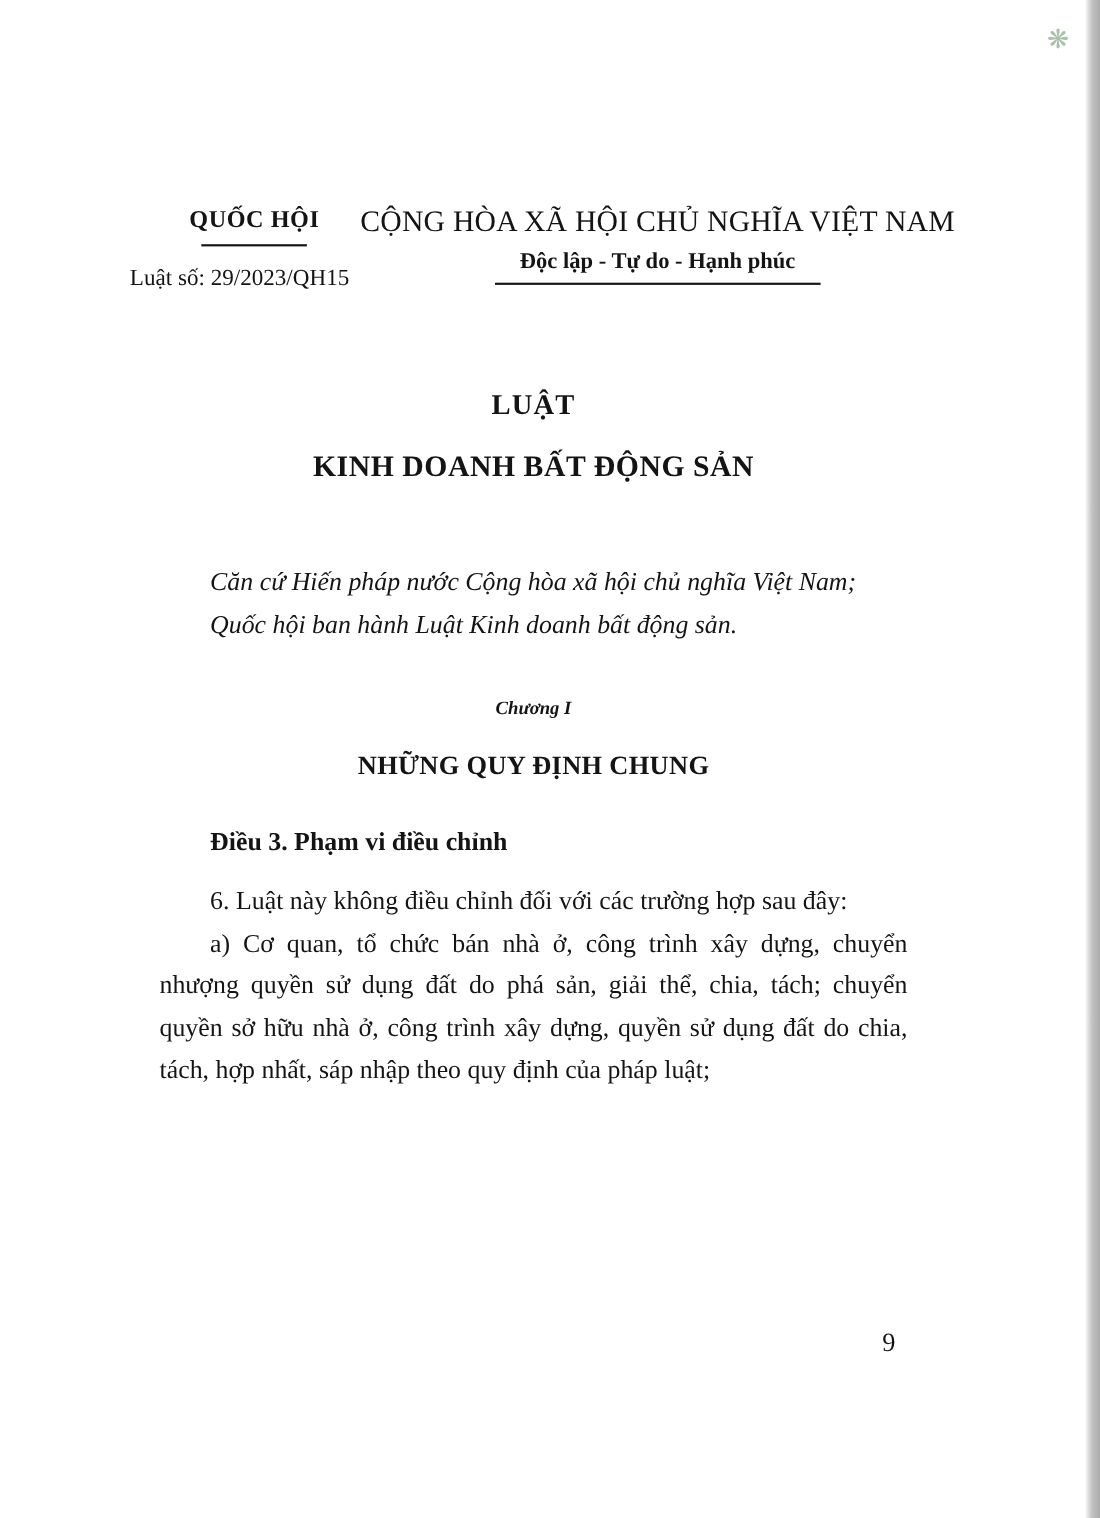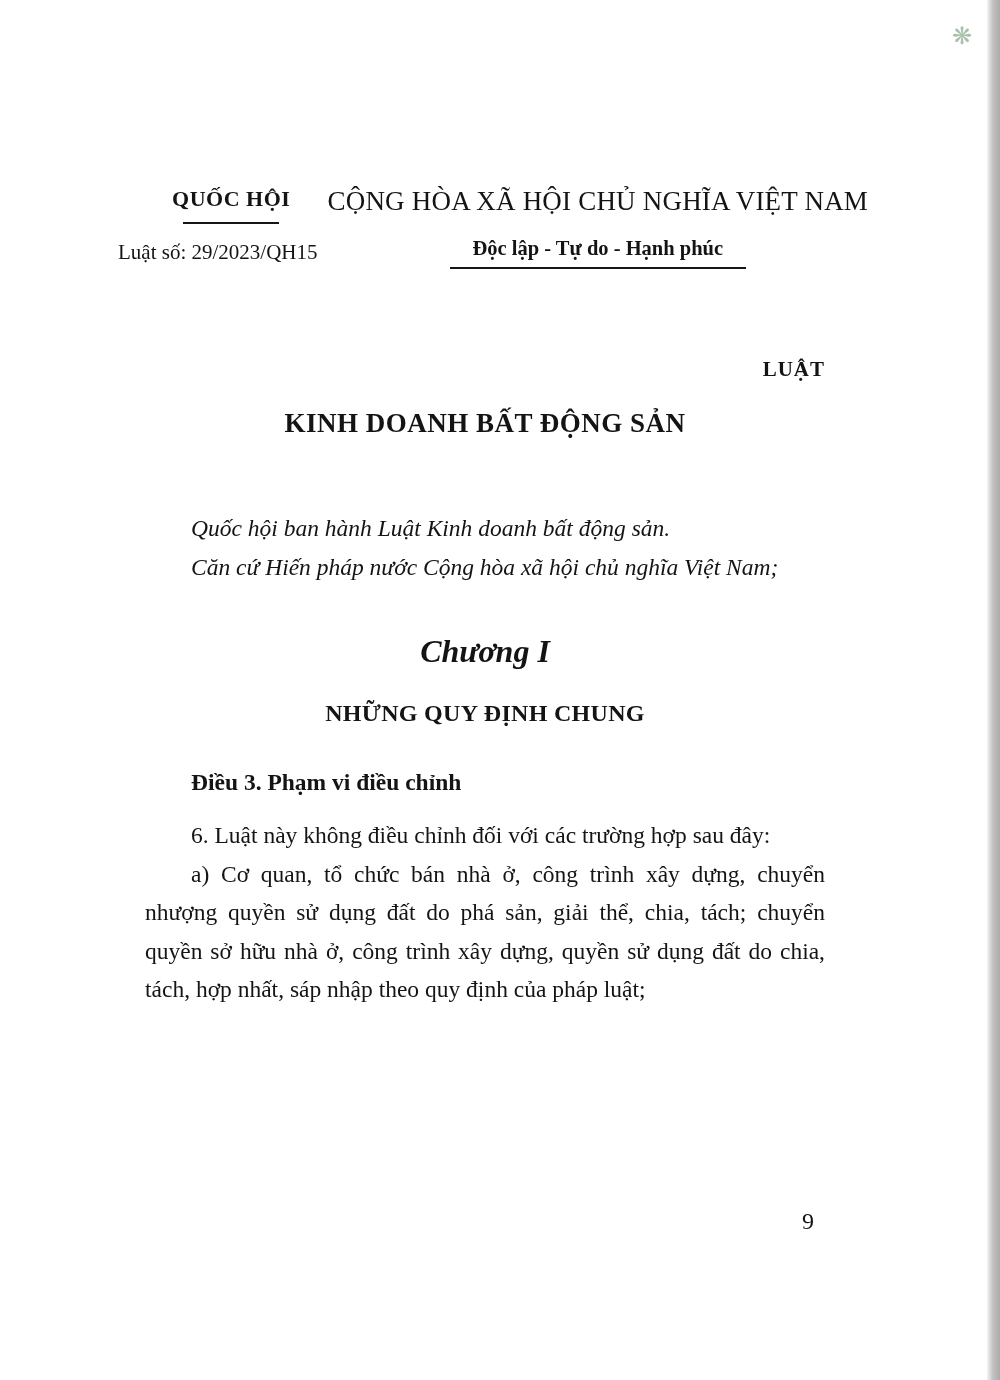--- a/index.html
+++ b/index.html
@@ -35,31 +35,31 @@
     width: 680px;
   }
   
   .header-row { display: flex; align-items: flex-start; }
   .header-left { width: 240px; text-align: center; }
   .issuer { font-weight: bold; font-size: 22px; letter-spacing: 0.5px; }
   .issuer-underline { width: 96px; height: 2px; background: #161616; margin: 10px auto 16px; }
   .law-number { font-size: 21px; text-align: left; margin-left: -27px; white-space: nowrap; }
   .header-right { flex: 1; text-align: center; padding-left: 10px; }
   .motto1 { font-weight: normal; font-size: 27px; letter-spacing: 0.2px; white-space: nowrap; }
-  .motto2 { font-weight: bold; font-size: 20.5px; margin-top: 20px; }
+  .motto2 { font-weight: bold; font-size: 20.5px; margin-top: 10px; }
   .motto-underline { width: 296px; height: 2px; background: #161616; margin: 7px auto 0; }
   
   .doc-title { margin-top: 88px; text-align: center; }
-  .title-line1 { font-size: 21px; font-weight: bold; letter-spacing: 1px; text-align: right; }
+  .title-line1 { font-size: 26px; font-weight: bold; letter-spacing: 1px; }
   .title-line2 { font-size: 27px; font-weight: bold; margin-top: 26px; letter-spacing: 0.5px; }
   
   .preamble { margin-top: 70px; font-style: italic; font-size: 23.5px; line-height: 39px; text-align: justify; }
   .preamble p { text-indent: 46px; }
   
-  .chapter-label { margin-top: 46px; text-align: center; font-weight: bold; font-style: italic; font-size: 32px; }
+  .chapter-label { margin-top: 46px; text-align: center; font-weight: bold; font-style: italic; font-size: 17px; }
   .chapter-title { margin-top: 30px; text-align: center; font-weight: bold; font-size: 24px; letter-spacing: 0.3px; }
   
   .article-heading { margin-top: 42px; font-weight: bold; font-size: 23.5px; text-indent: 46px; }
   .body-text { margin-top: 20px; font-size: 23.5px; line-height: 38.5px; text-align: justify; }
   .body-text p { text-indent: 46px; }
   
   .page-number {
     position: absolute;
     top: 1208px;
     right: 186px;
@@ -89,22 +89,22 @@
         <div class="motto-underline"></div>
       </div>
     </div>
 
     <div class="doc-title">
       <div class="title-line1">LUẬT</div>
       <div class="title-line2">KINH DOANH BẤT ĐỘNG SẢN</div>
     </div>
 
     <div class="preamble">
+      <p>Căn cứ Hiến pháp nước Cộng hòa xã hội chủ nghĩa Việt Nam;</p>
       <p>Quốc hội ban hành Luật Kinh doanh bất động sản.</p>
-      <p>Căn cứ Hiến pháp nước Cộng hòa xã hội chủ nghĩa Việt Nam;</p>
     </div>
 
     <div class="chapter-label">Chương I</div>
     <div class="chapter-title">NHỮNG QUY ĐỊNH CHUNG</div>
 
     <div class="article-heading">Điều 3. Phạm vi điều chỉnh</div>
 
     <div class="body-text">
       <p>6. Luật này không điều chỉnh đối với các trường hợp sau đây:</p>
       <p>a) Cơ quan, tổ chức bán nhà ở, công trình xây dựng, chuyển nhượng quyền sử dụng đất do phá sản, giải thể, chia, tách; chuyển quyền sở hữu nhà ở, công trình xây dựng, quyền sử dụng đất do chia, tách, hợp nhất, sáp nhập theo quy định của pháp luật;</p>

